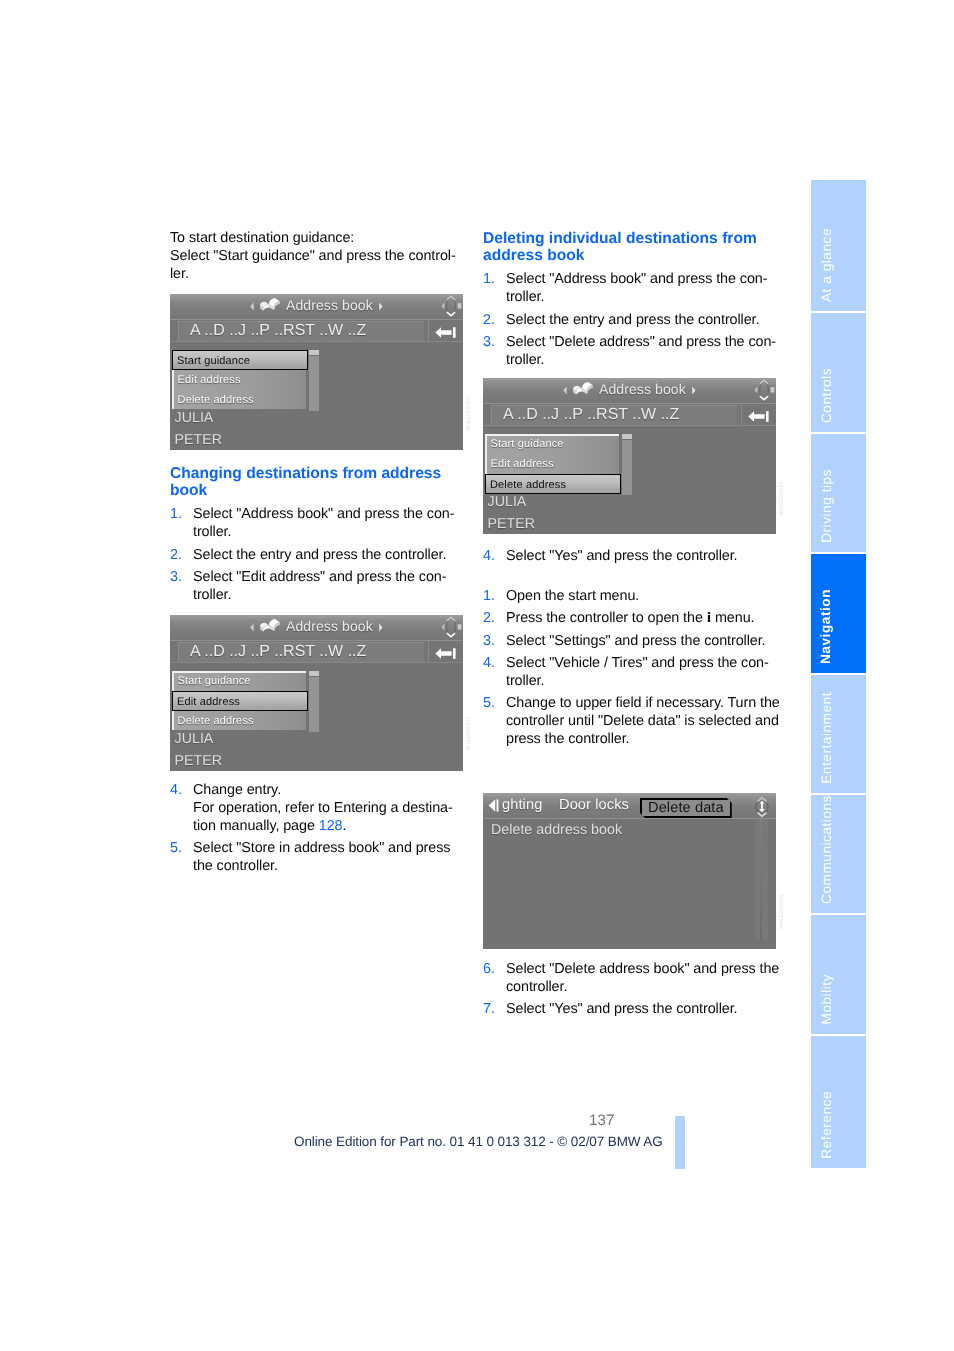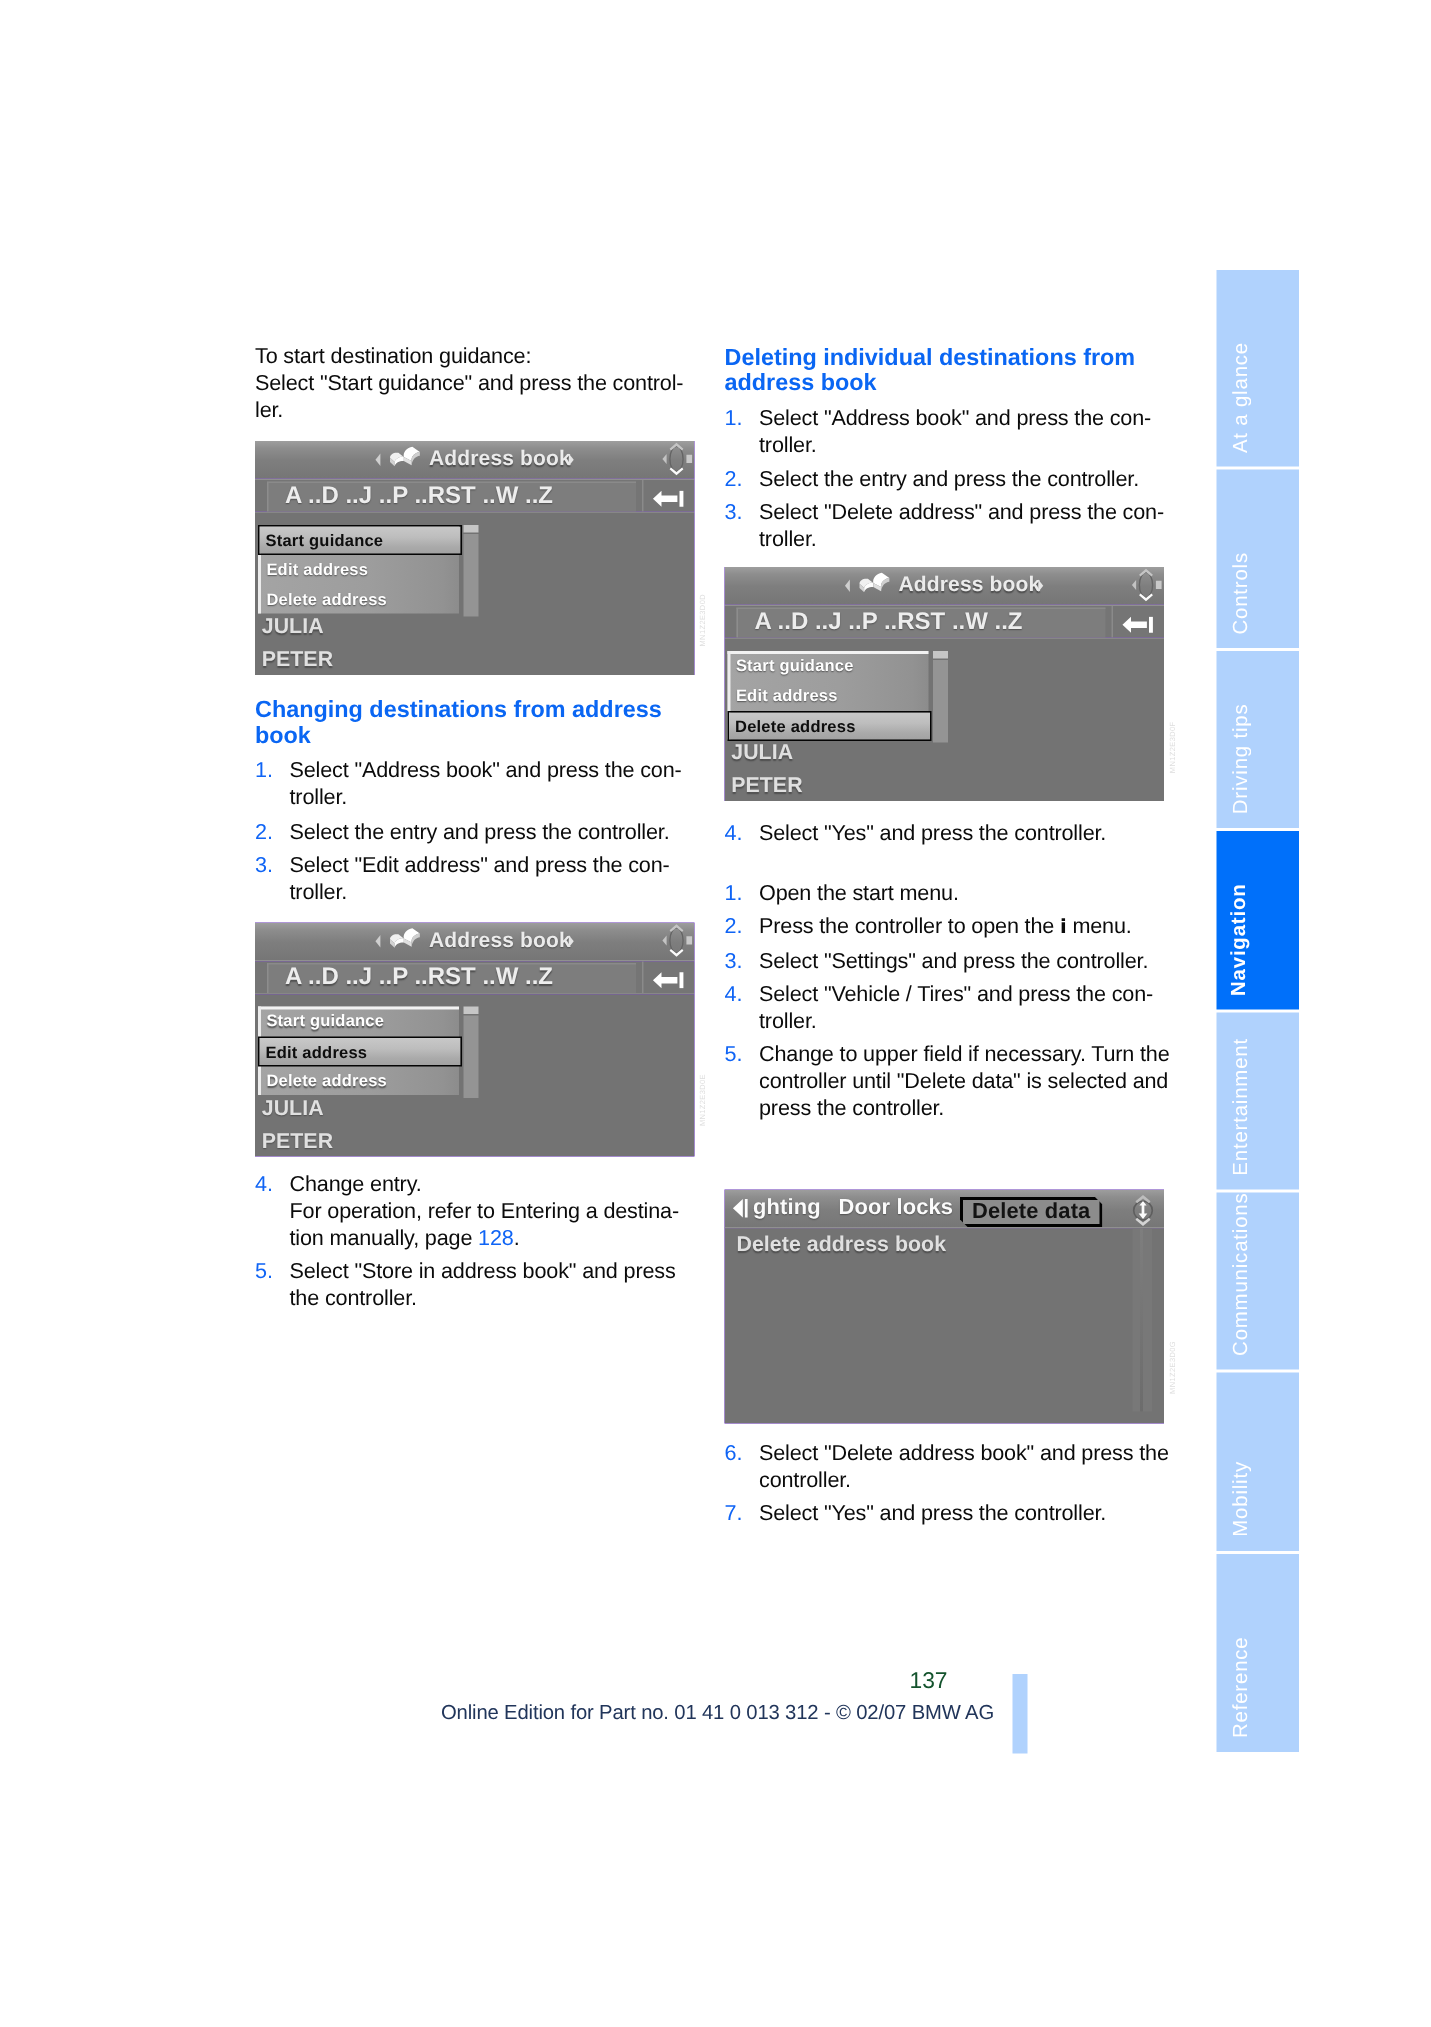--- a/index.html
+++ b/index.html
@@ -13,22 +13,22 @@
 
   p.body{margin:0;font-size:14.4px;line-height:17.8px;color:#0b0b0b;letter-spacing:-0.1px;}
   h2.head{margin:0;font-size:15.6px;line-height:17.2px;color:#0a66f3;font-weight:bold;letter-spacing:0;}
   .steps{margin:0;padding:0;list-style:none;}
   .steps li{position:relative;padding-left:23px;font-size:14.4px;line-height:17.8px;color:#0b0b0b;letter-spacing:-0.1px;white-space:nowrap;}
   .steps li .num{position:absolute;left:0;top:0;color:#0f64f5;letter-spacing:0;}
   .pg-ref{color:#0f64f5;text-align:center;}
   .ibadge{font-weight:bold;font-family:"DejaVu Sans",sans-serif;font-size:13px;}
 
   
-  .shot{position:absolute;width:293px;height:156px;background:#6d28d9;overflow:hidden;
-        font-family:"Liberation Sans",sans-serif;font-weight:bold;}
+  .shot{position:absolute;width:293px;height:156px;background:#000000;overflow:hidden;
+        font-family:"Liberation Sans",sans-serif;}
   .shot .hdr{position:absolute;left:0;top:0;width:293px;height:25px;
         background:linear-gradient(to bottom,#9e9e9e 0%,#8d8d8d 20%,#7e7e7e 52%,#767676 100%);}
   .shot .title{position:absolute;top:3px;color:#ebebeb;font-size:14px;letter-spacing:0.1px;
         white-space:nowrap;text-shadow:0 1.2px 1px rgba(0,0,0,0.40);}
   .shot .hsep{position:absolute;left:0;top:25px;width:293px;height:1px;background:#909090;}
   .shot .alpha{position:absolute;left:0;top:26px;width:293px;height:21px;background:#757575;}
   .shot .alphabox{position:absolute;left:8px;top:1px;width:245px;height:19px;
         background:#7d7d7d;border-left:1px solid #8d8d8d;border-top:1px solid #8a8a8a;}
   .shot .alphatxt{position:absolute;left:11px;top:0px;color:#ededed;font-size:16px;letter-spacing:0px;
         text-shadow:0 1.2px 1px rgba(0,0,0,0.38);white-space:nowrap;}
@@ -62,21 +62,21 @@
   .tab{width:55px;height:118.4px;background:#b0d2fd;margin-bottom:2px;position:relative;}
   .tab.first{height:131.4px;}
   .tab.last{height:131.8px;margin-bottom:0;}
   .tab .lbl{position:absolute;writing-mode:vertical-rl;transform:rotate(180deg);
         left:8px;bottom:9px;color:#ffffff;font-size:13.6px;white-space:nowrap;letter-spacing:0.55px;}
   .tab.active{background:#0070fa;}
   .tab.active .lbl{font-weight:bold;left:7px;}
 
   
   .footer{position:absolute;left:294px;top:1134px;font-size:13.5px;color:#21355a;letter-spacing:-0.1px;white-space:nowrap;}
-  .pgnum{position:absolute;left:589px;top:1112px;width:60px;text-align:center;font-size:15.2px;color:#14532d;}
+  .pgnum{position:absolute;left:589px;top:1112px;width:60px;text-align:left;font-size:15.2px;color:#737373;}
   .pgbar{position:absolute;left:675px;top:1116px;width:10px;height:53px;background:#b0d2fd;}
 </style>
 </head>
 <body>
 
 <div class="page">
 
   <div class="col" style="left:170px;top:230px;">
     <p class="body" id="introP"><span>To start destination guidance:</span><br><span>Select "Start guidance" and press the control-</span><br><span>ler.</span></p>
   </div>

